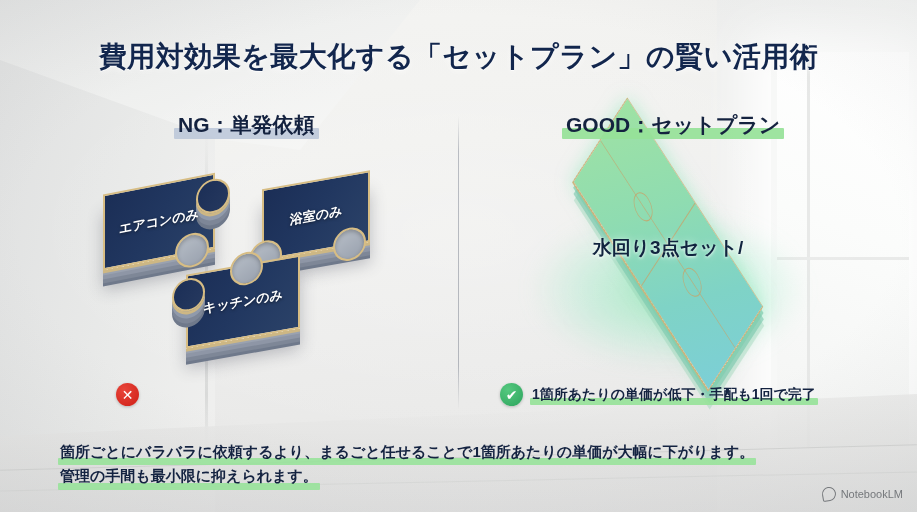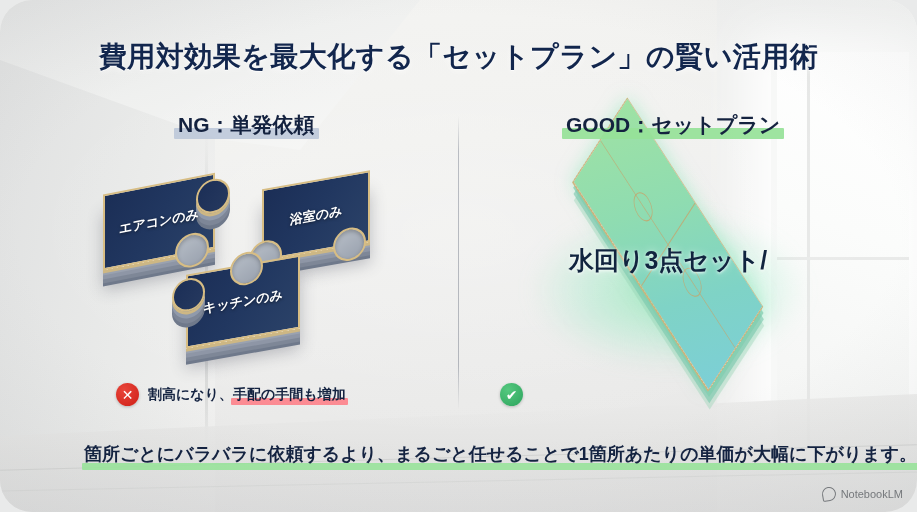--- a/index.html
+++ b/index.html
@@ -4,21 +4,20 @@
 <style>
   html,body{margin:0;padding:0;}
   body{
     width:917px;height:512px;overflow:hidden;
     font-family:"Liberation Sans","DejaVu Sans",sans-serif;
     background:#e9eaea;
   }
   #slide{
     position:relative;width:917px;height:512px;overflow:hidden;
     background:#ececeb;
-    border-radius:32px;
   }
 
   
   .bg-base{
     position:absolute;inset:0;
     background:
       linear-gradient(175deg,#f4f4f2 0%,#f1f1ef 30%,#ececeb 62%,#e6e6e5 100%);
   }
   .bg-ceiling{
     position:absolute;left:0;top:0;width:420px;height:150px;
@@ -177,22 +176,22 @@
   .seam-h{left:0;right:0;top:50%;height:1px;}
   .seam-v{top:0;bottom:0;left:50%;width:1px;}
   .seam-knob{
     position:absolute;width:26px;height:26px;border-radius:50%;
     border:1px solid rgba(196,166,110,.9);
     background:transparent;
   }
   #sk1{left:26%;top:calc(50% - 13px);}
   #sk2{right:26%;top:calc(50% - 13px);}
   .good-label{
-    position:absolute;left:0;right:0;top:84px;text-align:center;
-    color:#11243f;font-weight:bold;font-size:25px;line-height:1.28;
+    position:absolute;left:0;right:0;top:76px;text-align:center;
+    color:#11243f;font-weight:bold;font-size:19px;line-height:1.28;
     text-shadow:0 1px 3px rgba(255,255,255,.85),0 0 10px rgba(255,255,255,.6);
     white-space:nowrap;
   }
 
   
   .result{
     position:absolute;display:flex;align-items:center;gap:9px;white-space:nowrap;
   }
   #result-ng{left:116px;top:383px;}
   #result-good{left:500px;top:383px;}
@@ -211,21 +210,21 @@
   .result .mark:after{
     content:"";position:absolute;left:-2px;right:-2px;bottom:-1px;height:7px;
     z-index:-1;border-radius:1px;
   }
   #result-ng .mark:after{background:rgba(255,118,128,.82);}
   #result-good .mark:after{background:rgba(150,226,152,.9);}
 
   
   .summary{
     position:absolute;left:60px;top:440px;width:800px;
-    font-size:18px;font-weight:bold;color:#142341;line-height:1.62;margin-left:24px;
+    font-size:15px;font-weight:bold;color:#142341;line-height:1.62;
   }
   .summary .line{display:block;white-space:nowrap;}
   .summary .mk{position:relative;display:inline-block;z-index:1;}
   .summary .mk:after{
     content:"";position:absolute;left:-2px;right:-2px;bottom:-1px;height:7px;
     z-index:-1;background:rgba(150,226,152,.88);border-radius:1px;
   }
 
   
   .watermark{
@@ -300,29 +299,30 @@
         <span class="seam-knob" id="sk2"></span>
       </div>
     </div>
     <div class="good-label">
       <span>水回り3点セット/</span><br>
     </div>
   </div>
 
   <div class="result" id="result-ng">
     <span class="badge x">✕</span>
-    <span class="txt"><span>割高になり、</span><span class="mark">手配の手間も増加</span></span>
   </div>
 
   <div class="result" id="result-good">
     <span class="badge ok">✔</span>
+    <span class="txt"><span class="mark">1箇所あたりの単価が低下・手配も1回で完了</span></span>
   </div>
 
   <div class="summary">
     <span class="line"><span class="mk">箇所ごとにバラバラに依頼するより、まるごと任せることで1箇所あたりの単価が大幅に下がります。</span></span>
+    <span class="line"><span class="mk">管理の手間も最小限に抑えられます。</span></span>
   </div>
 
   <div class="watermark">
     <span class="glyph"></span>
     <span>NotebookLM</span>
   </div>
 
 </div>
 
 </body></html>

